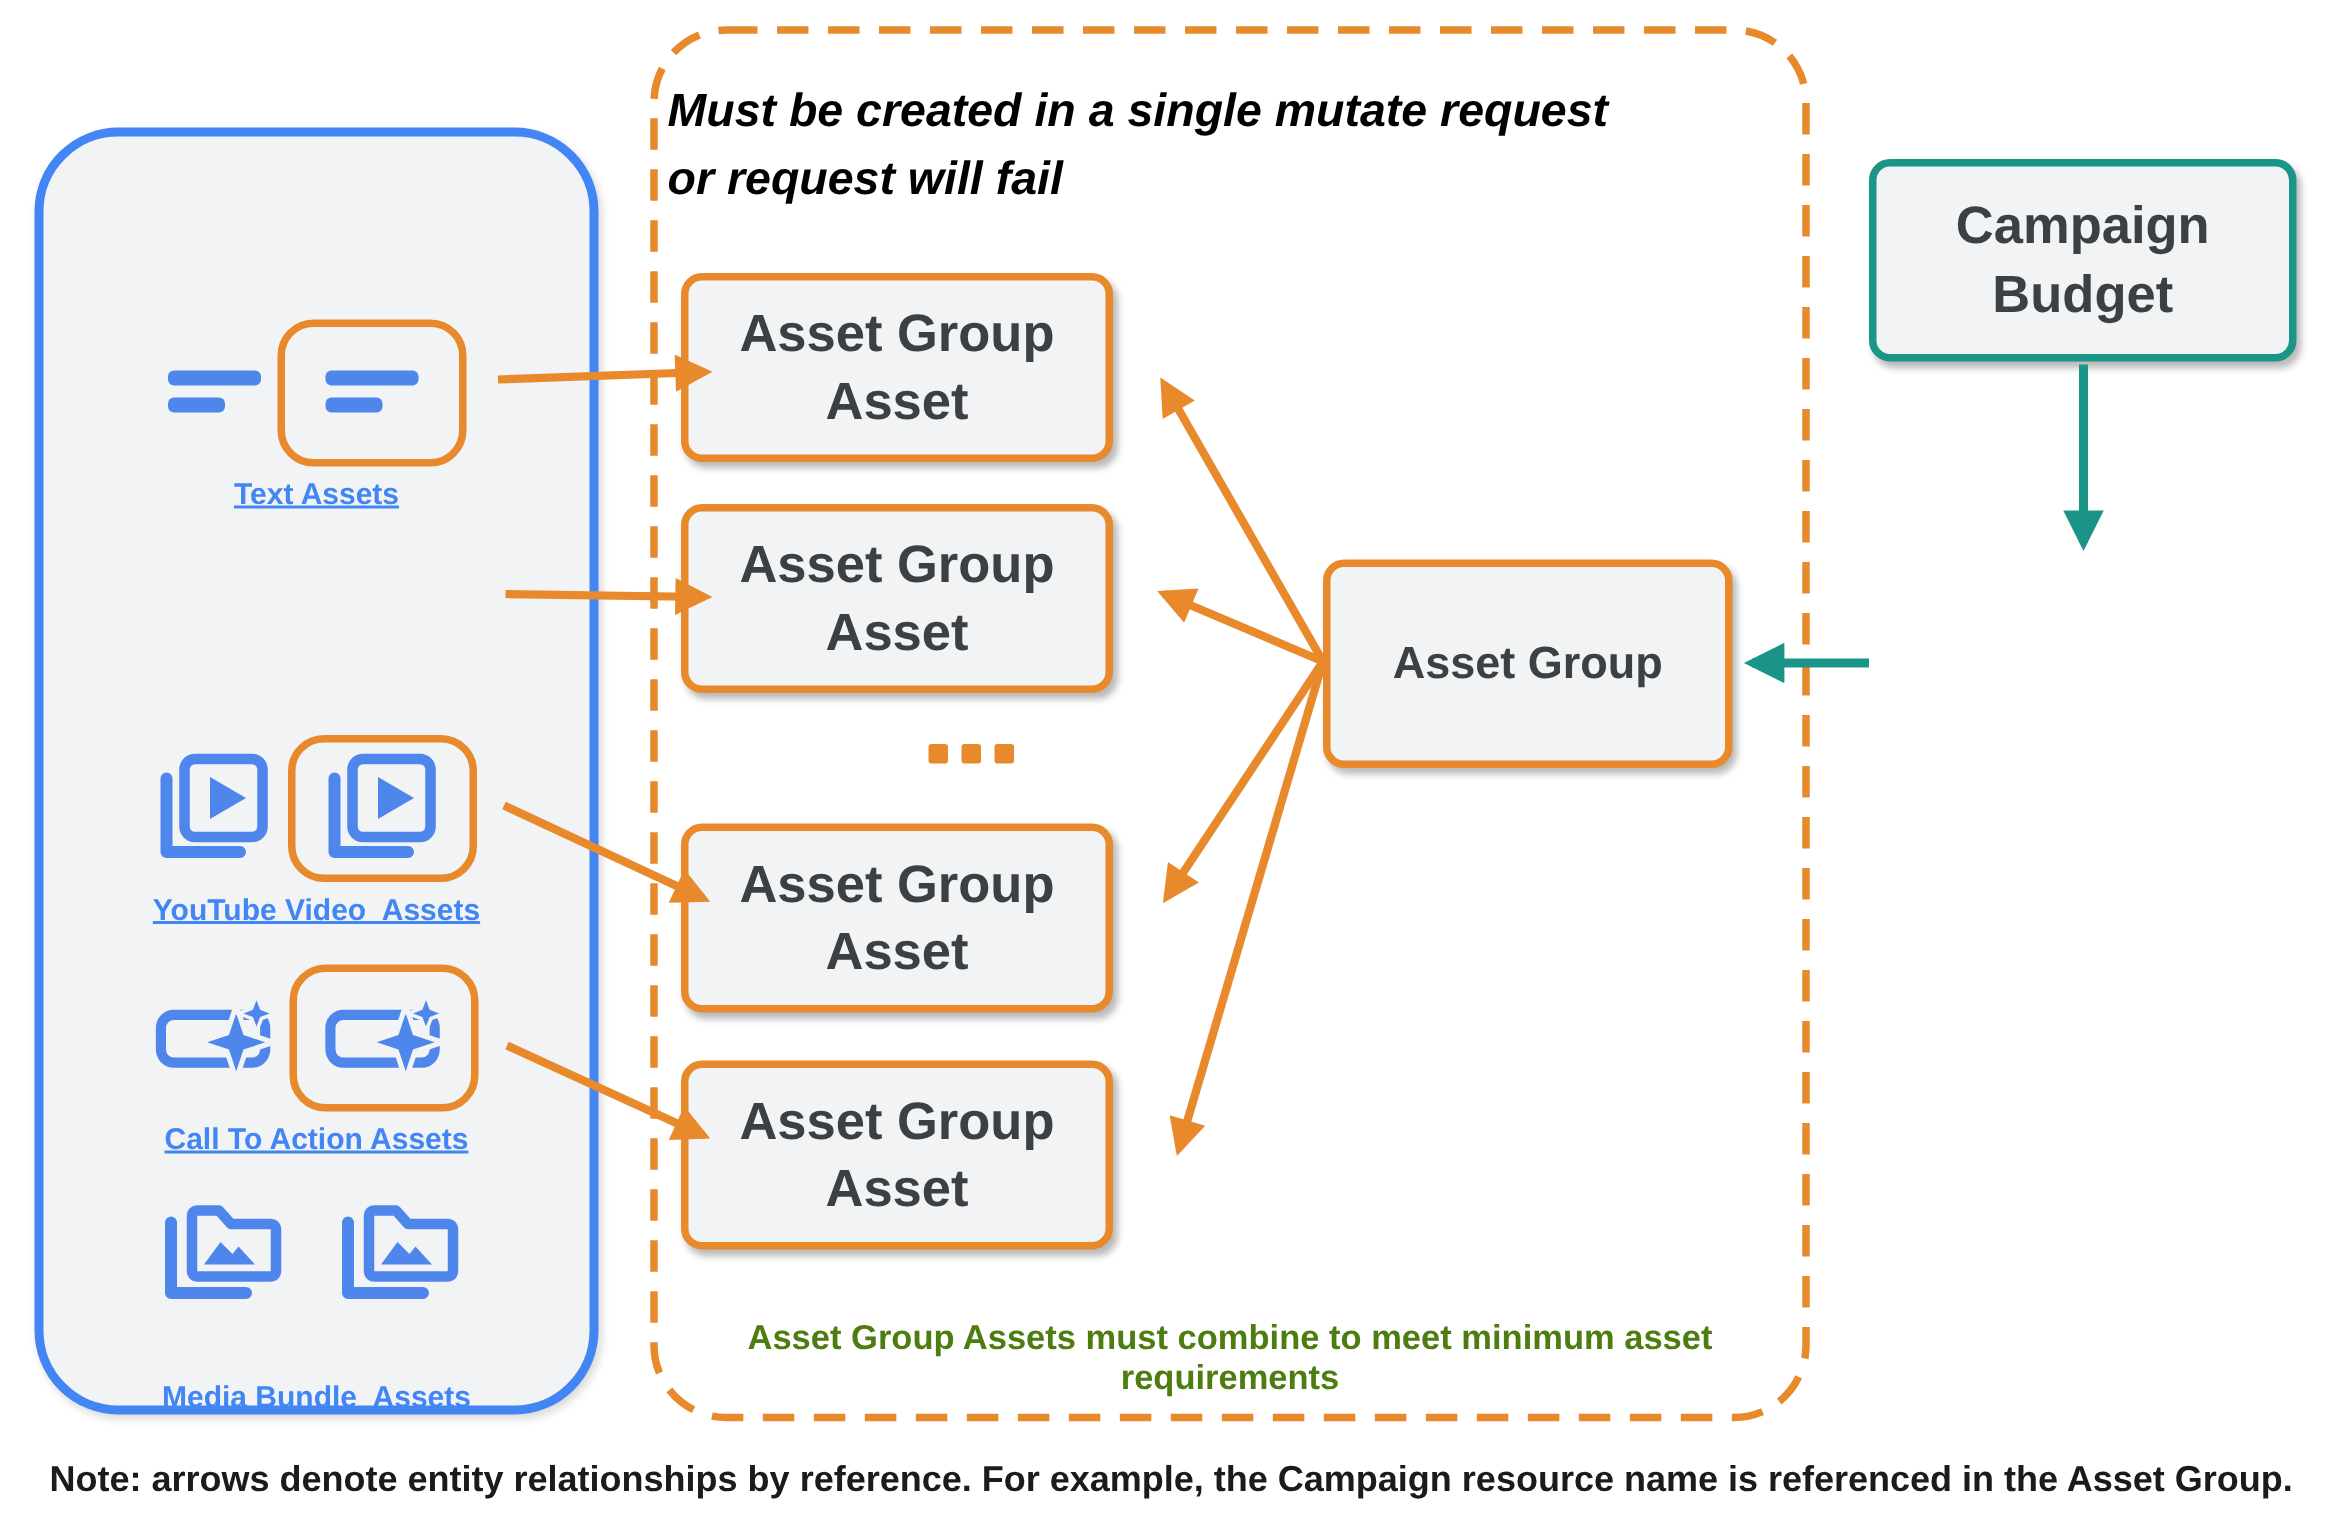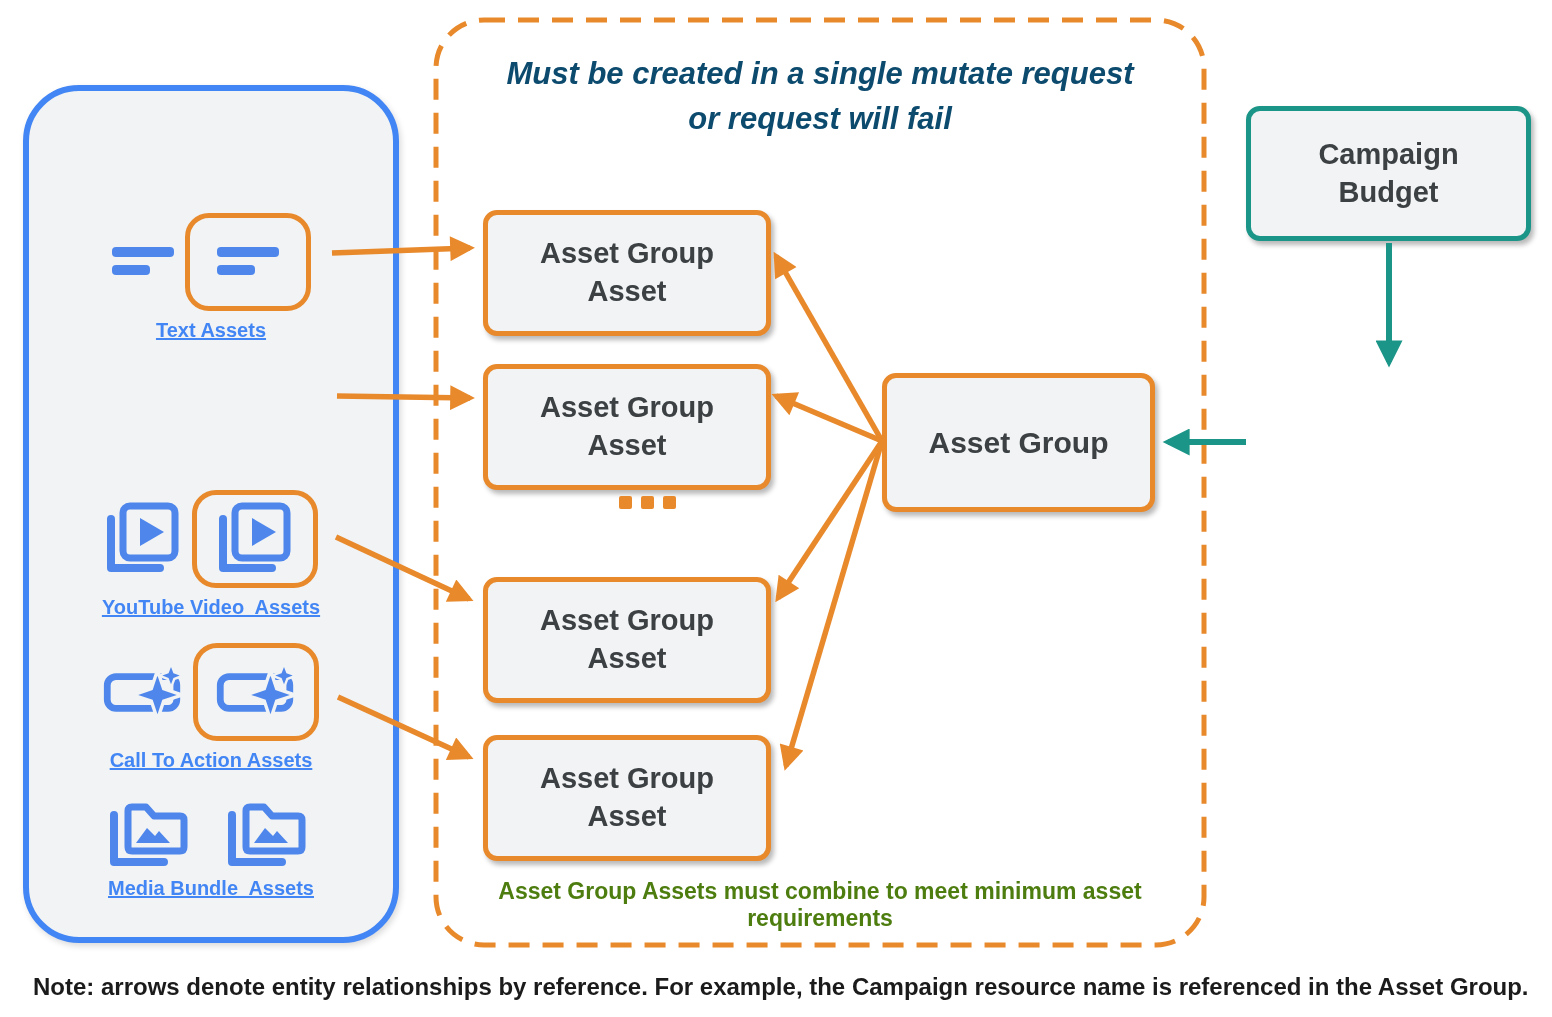--- a/index.html
+++ b/index.html
@@ -25,40 +25,40 @@
   .panel-title{margin-top:30px;text-align:center;font-size:28px;font-weight:bold;
                color:var(--dark-text);line-height:1.35;}
   .asset-group{position:absolute;left:0;right:0;display:flex;flex-direction:column;align-items:center;}
   .icon-row{display:flex;align-items:center;justify-content:center;gap:10px;}
   .wrapper{width:116px;height:88px;border:5px solid var(--orange);border-radius:24px;
            display:flex;align-items:center;justify-content:center;flex:0 0 auto;}
   .asset-label{margin-top:8px;font-size:20px;font-weight:bold;color:var(--blue);white-space:pre;text-decoration:underline;}
   .ic-fill{fill:var(--icon-blue);}
   .ic-stroke{fill:none;stroke:var(--icon-blue);stroke-linejoin:round;stroke-linecap:round;}
   .knockout{fill:var(--icon-blue);stroke:var(--panel-fill);paint-order:stroke;}
-  .g1{top:122px;} .g2{top:252px;} .g3{top:399px;} .g4{top:552px;} .g5{top:696px;}
+  .g1{top:122px;} .g2{top:252px;} .g3{top:399px;} .g4{top:552px;} .g5{top:696px;gap:44px;}
 
   
   .node{position:absolute;background:var(--box-fill);border-radius:14px;z-index:3;
         display:flex;align-items:center;justify-content:center;text-align:center;
-        font-weight:bold;color:var(--dark-text);font-size:29px;line-height:1.3;
+        font-weight:bold;color:var(--dark-text);font-size:35px;line-height:1.3;
         box-shadow:3px 4px 5px rgba(0,0,0,.28);}
   .node.orange{border:5px solid var(--orange);}
   .node.teal{border:5px solid var(--teal);}
-  .aga{left:483px;width:278px;height:116px;margin-top:28px;}
+  .aga{left:454px;width:278px;height:116px;}
   .aga span{display:block;max-width:220px;}
   .aga1{top:182px;} .aga2{top:336px;} .aga3{top:549px;} .aga4{top:707px;}
   .asset-group-node{left:882px;top:373px;width:263px;height:129px;font-size:30px;}
   .campaign-budget-node{left:1246px;top:106px;width:275px;height:125px;}
   .campaign-budget-node span{display:block;max-width:190px;}
   .campaign-node{left:1246px;top:374px;width:275px;height:124px;}
 
   
-  .mutate-title{position:absolute;left:445px;top:52px;width:750px;text-align:center;z-index:3;
-                font-size:31px;font-weight:bold;font-style:italic;color:#0c4a6e;
+  .mutate-title{position:absolute;left:445px;top:52px;width:750px;z-index:3;
+                font-size:31px;font-weight:bold;font-style:italic;color:#000000;
                 line-height:1.45;white-space:pre-line;}
   .mutate-footnote{position:absolute;left:445px;top:878px;width:750px;text-align:center;z-index:3;
                    font-size:23px;font-weight:bold;color:#4d7c0f;}
   .dots{position:absolute;left:600px;top:489px;width:95px;height:26px;z-index:3;
         display:flex;align-items:center;justify-content:center;gap:9px;}
   .dots i{display:block;width:13px;height:13px;background:var(--orange);border-radius:2px;}
   .sr{position:absolute;width:1px;height:1px;overflow:hidden;clip-path:inset(50%);}
 
   .note{position:absolute;left:33px;top:973px;width:1500px;z-index:3;
         font-size:24px;font-weight:bold;color:var(--note-text);}

